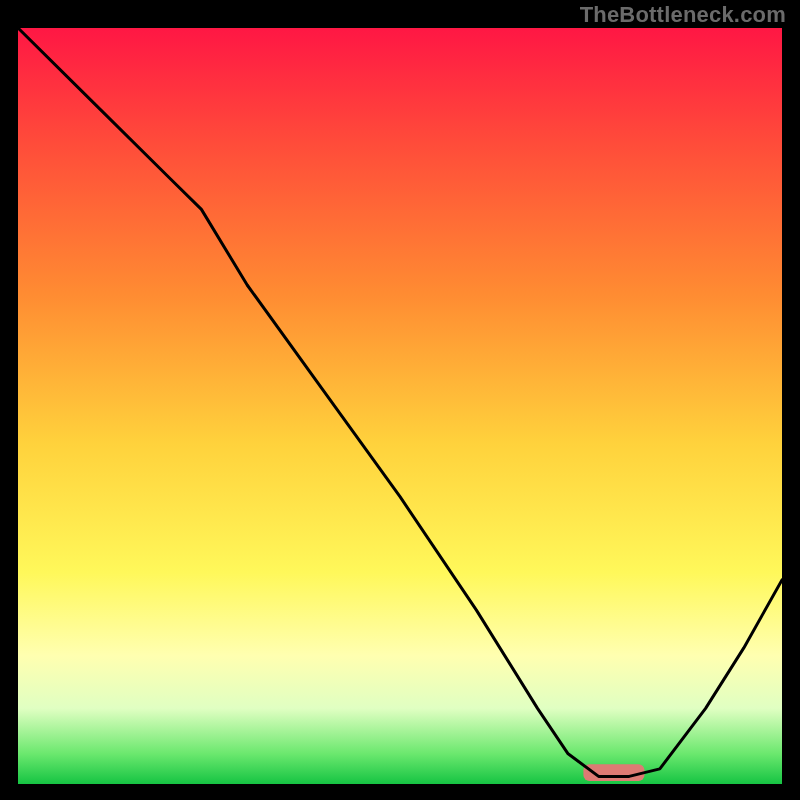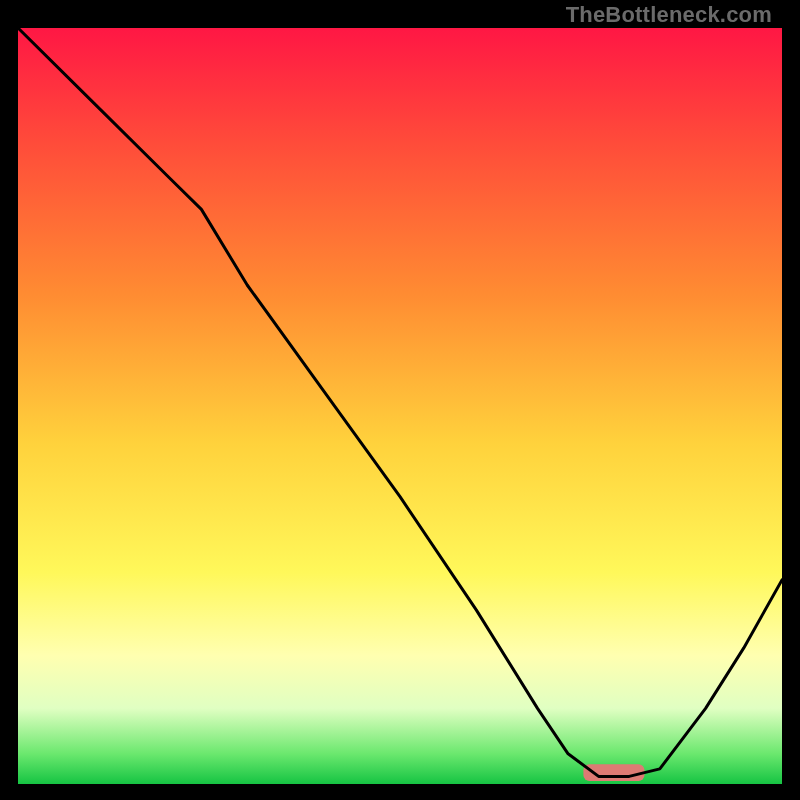--- a/index.html
+++ b/index.html
@@ -12,21 +12,21 @@
     overflow: hidden;
   }
   .page {
     position: relative;
     width: 800px;
     height: 800px;
   }
   .watermark {
     position: absolute;
     top: 2px;
-    right: 28px;
+    right: 14px;
     color: #6b6b6b;
     font-size: 22px;
     font-weight: 600;
     letter-spacing: 0.2px;
     z-index: 10;
   }
   .plot-frame {
     position: absolute;
     left: 18px;
     top: 28px;

